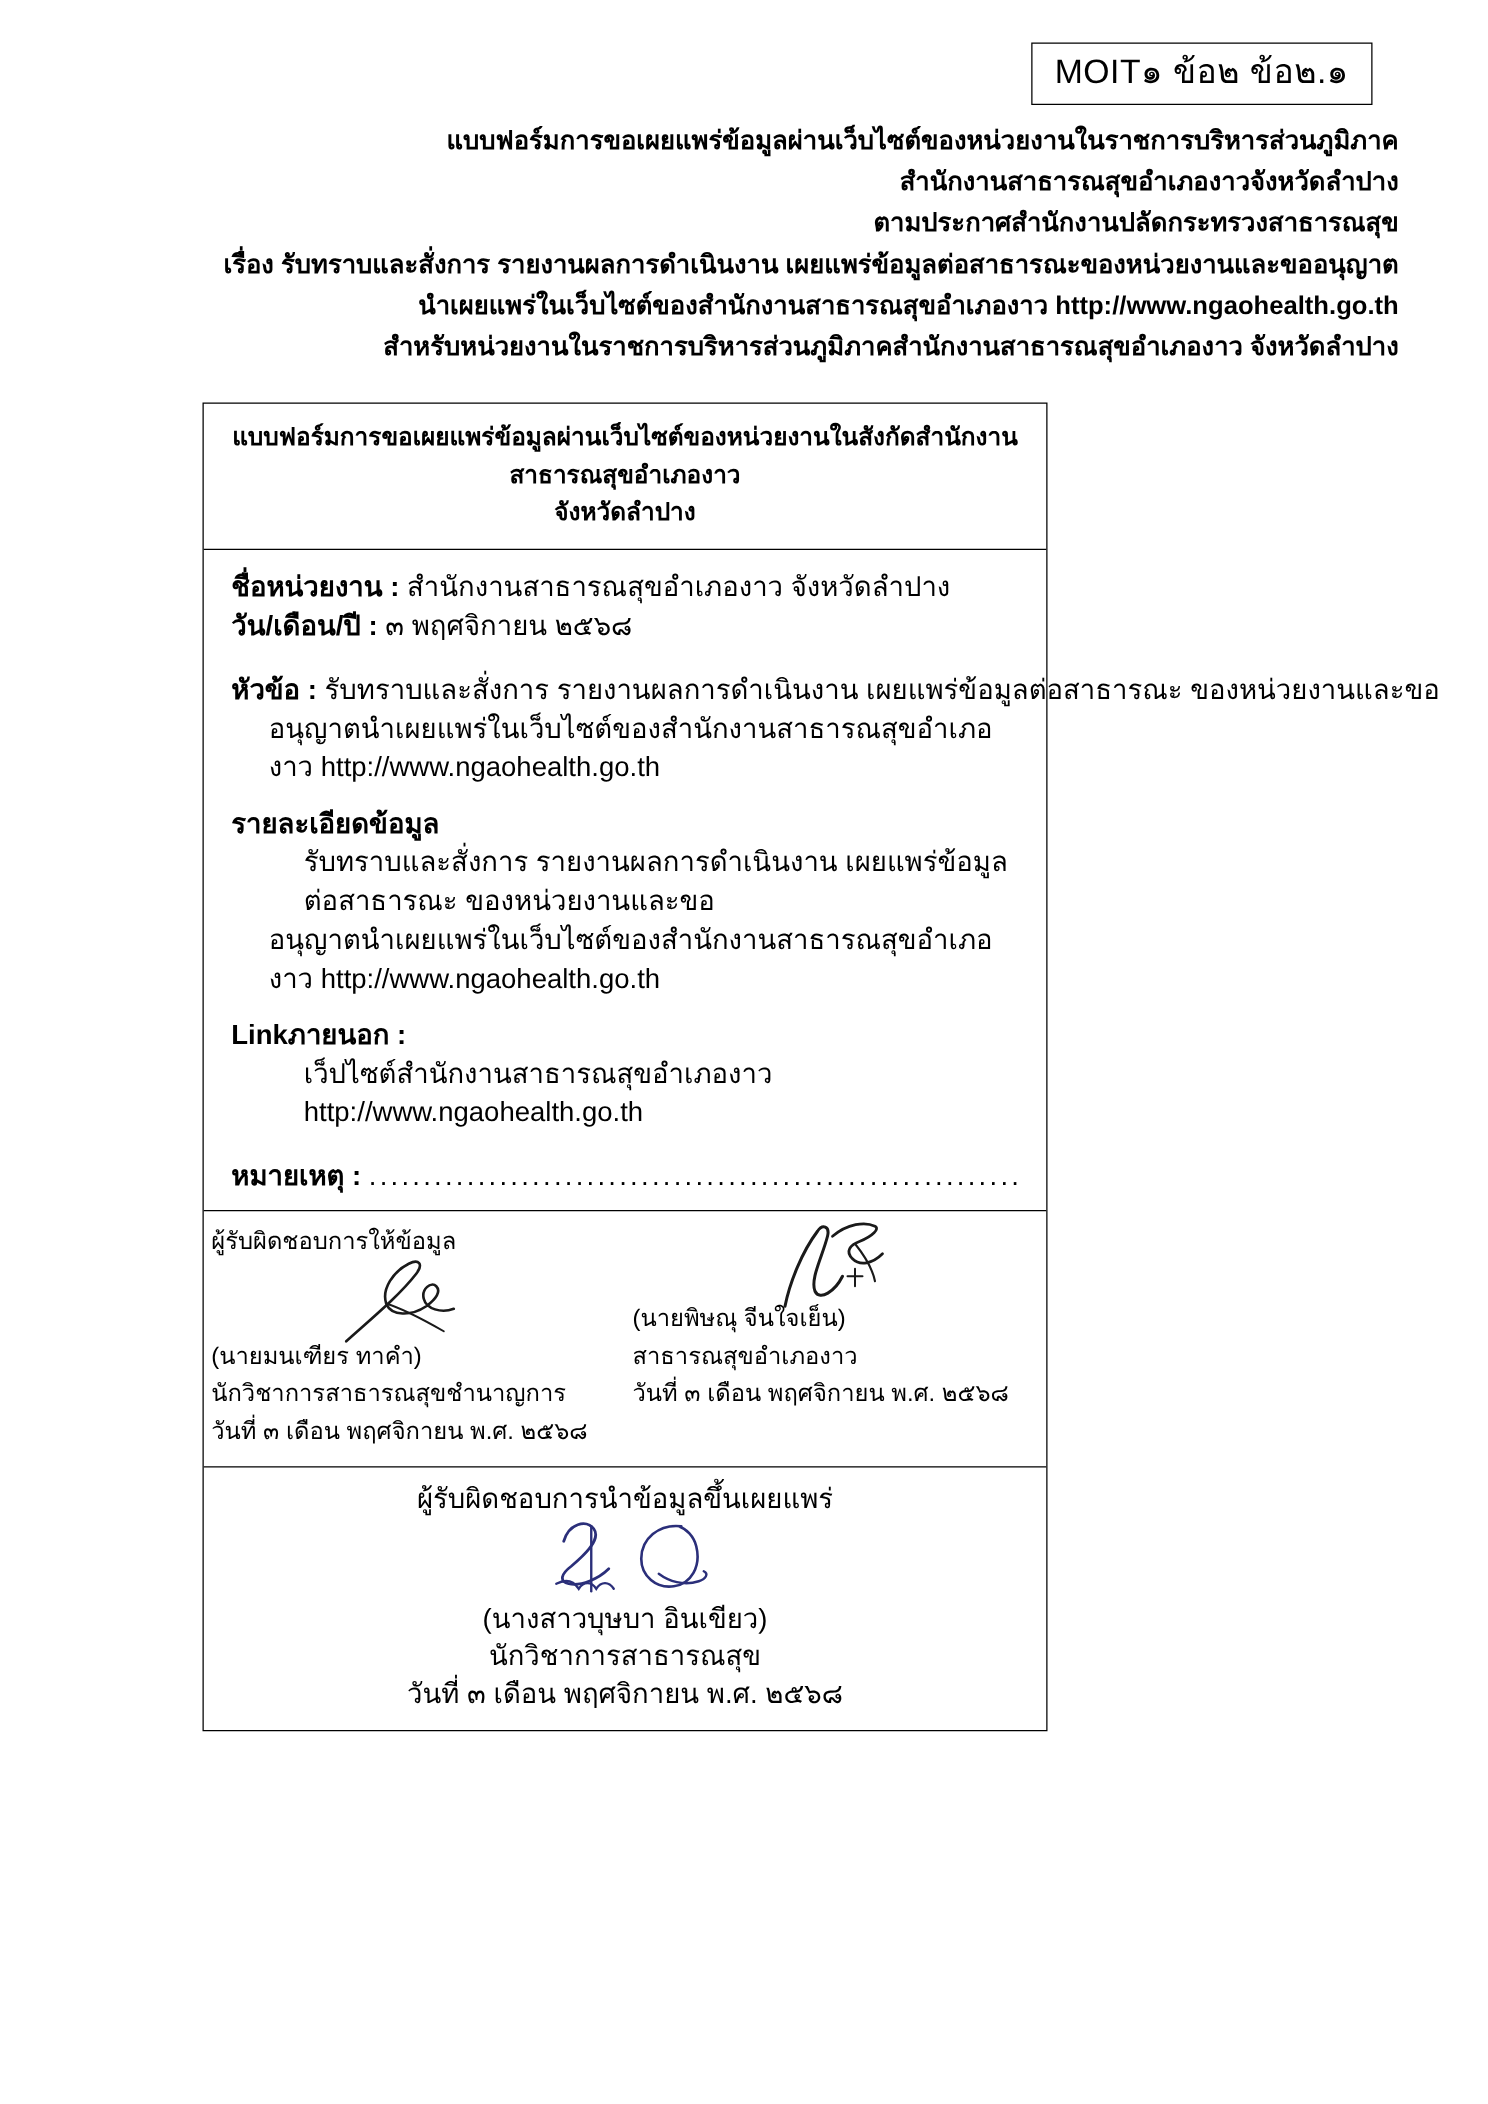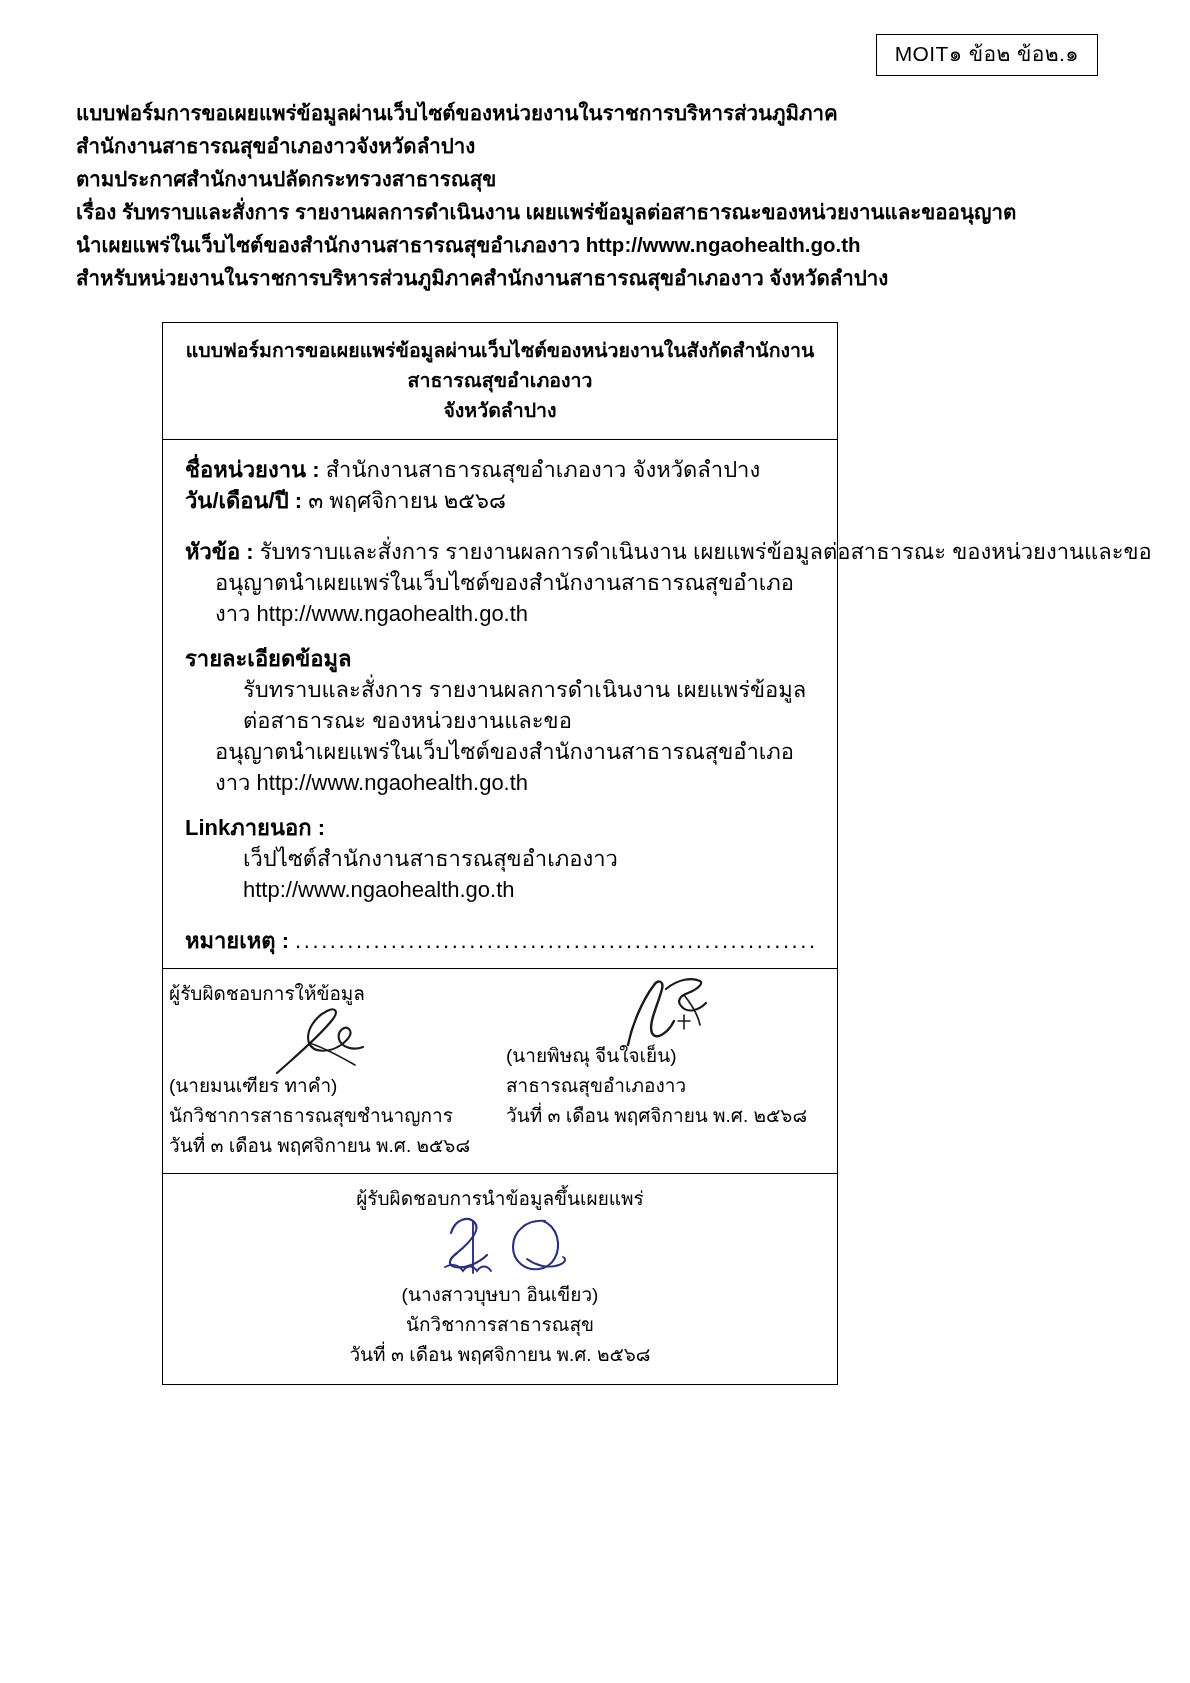--- a/index.html
+++ b/index.html
@@ -19,33 +19,33 @@
 
   
   .code-box-wrap {
     position: absolute;
     top: 34px;
     right: 92px;
   }
   .code-box {
     border: 1.6px solid #000;
     padding: 6px 18px 8px 18px;
-    font-size: 21px;
+    font-size: 27px;
     line-height: 1.25;
     letter-spacing: 0.4px;
     white-space: nowrap;
   }
 
   
   .title-block {
     position: absolute;
     top: 96px;
-    left: 76px;
+    left: 49px;
     width: 1070px;
-    text-align: left;
+    text-align: right;
   }
   .title-line {
     font-size: 20.5px;
     font-weight: bold;
     line-height: 33px;
     white-space: nowrap;
   }
 
   
   .form-table {
@@ -104,21 +104,21 @@
   .sig-col {
     flex: 1 1 50%;
     text-align: left;
     padding: 10px 6px 12px 6px;
     font-size: 19px;
     line-height: 30px;
   }
   .sig-single {
     text-align: center;
     padding: 10px 6px 14px 6px;
-    font-size: 19px;
+    font-size: 22px;
     line-height: 30px;
   }
   .sig-space {
     height: 62px;
     position: relative;
   }
   .sig-space.tall { height: 66px; }
   .sig-img {
     position: absolute;
     left: 50%;

